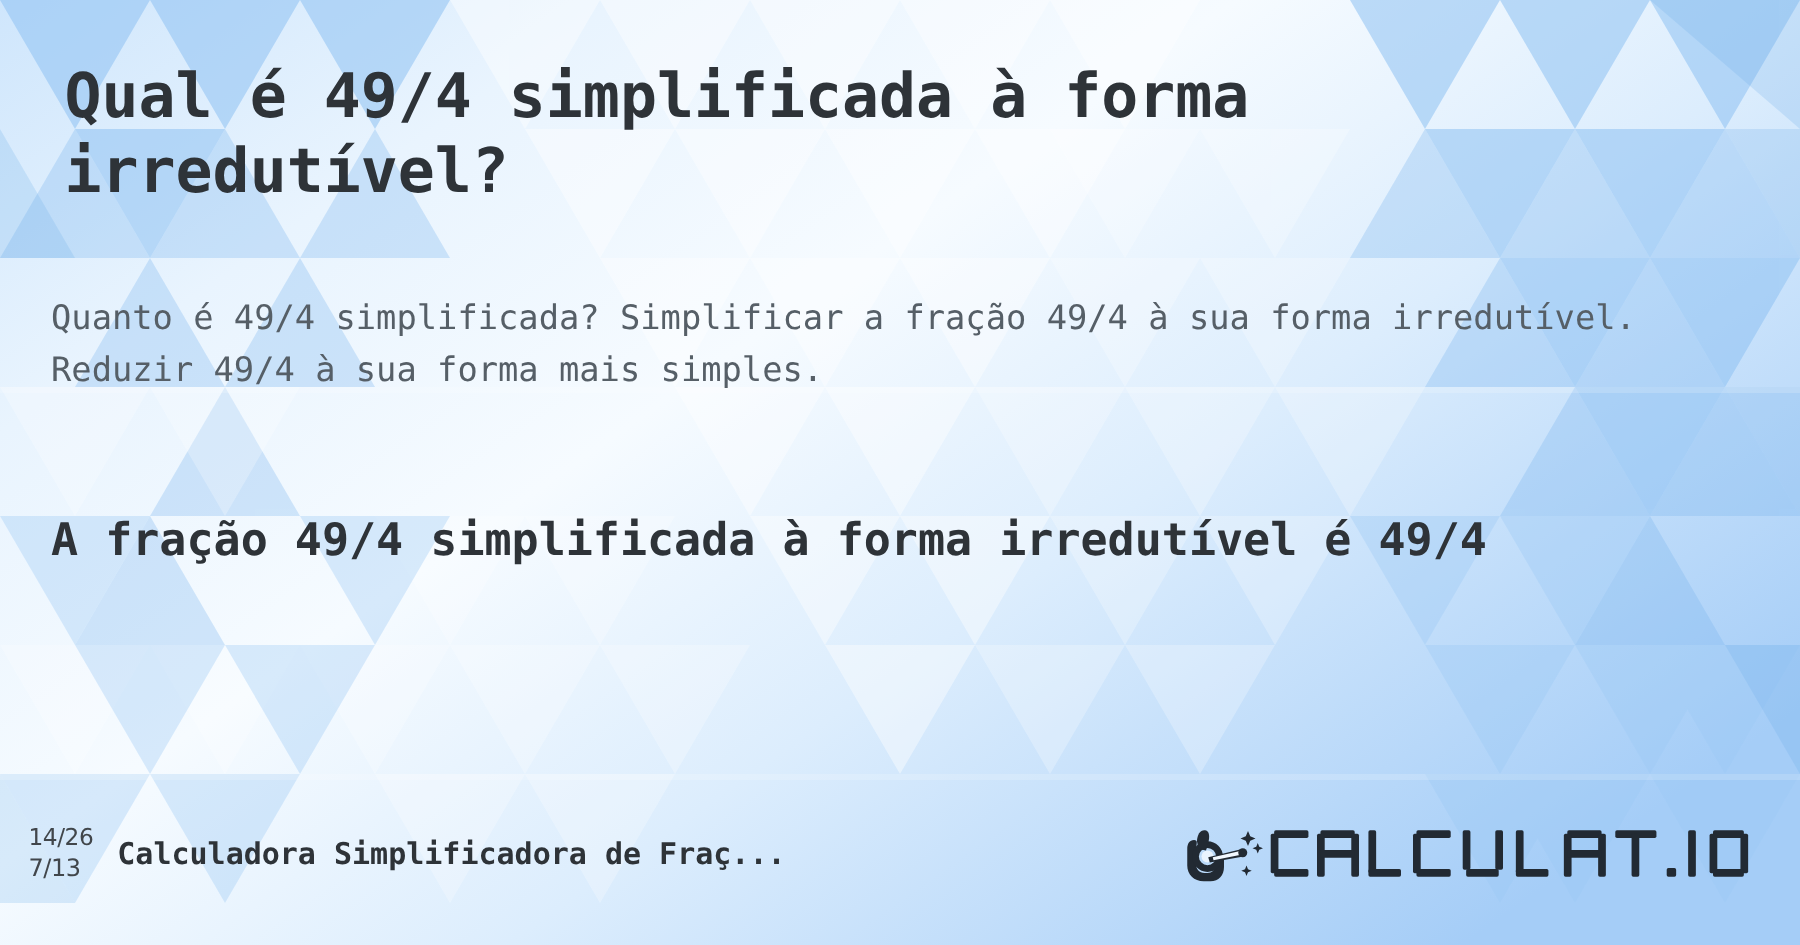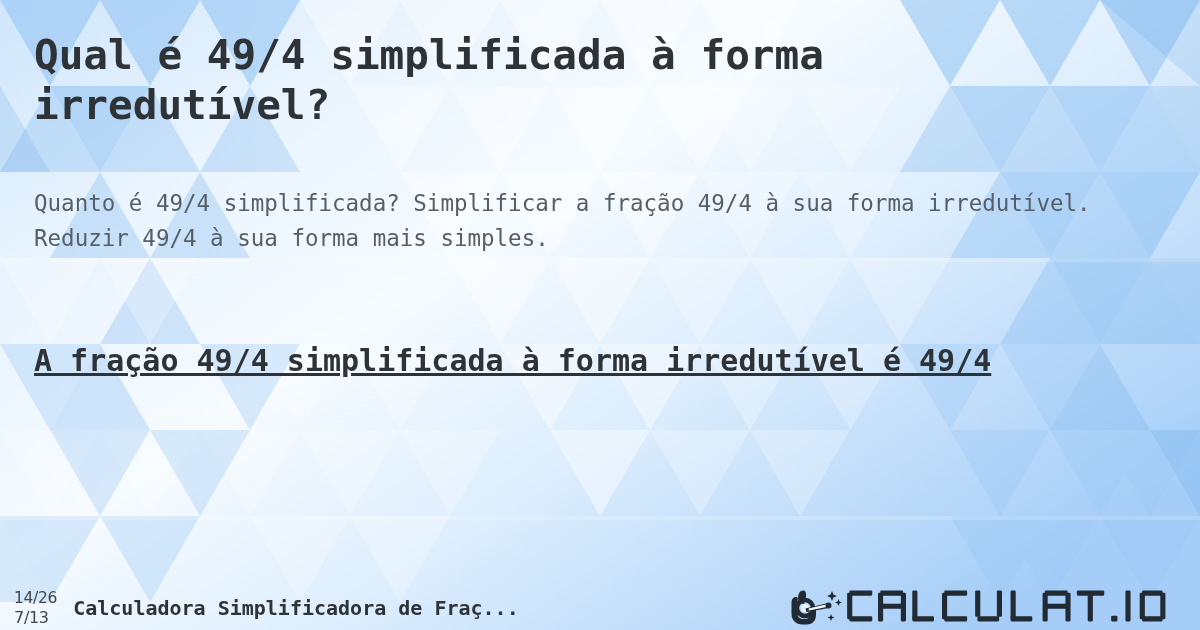--- a/index.html
+++ b/index.html
@@ -41,21 +41,21 @@
     padding: 30px 34px 0 34px;
   }
 
   .title {
     font-family: "DejaVu Sans Mono", monospace;
     font-size: 41px;
     font-weight: bold;
     line-height: 1.22;
     color: #2e3338;
     letter-spacing: 0px;
-    margin: 0;
+    margin: 9px;
     max-width: 1010px;
     white-space: pre-wrap;
   }
 
   .subtitle {
     font-family: "DejaVu Sans Mono", monospace;
     font-size: 22.5px;
     font-weight: normal;
     line-height: 1.55;
     color: #565f67;
@@ -67,33 +67,32 @@
     font-family: "DejaVu Sans Mono", monospace;
     font-size: 30px;
     font-weight: bold;
     line-height: 1.42;
     color: #2e3338;
     margin: 0;
     position: absolute;
     left: 34px;
     top: 340px;
     width: 1130px;
-    text-decoration: underline;
   }
 
   
   #footer {
     position: absolute;
     left: 0;
-    bottom: 4px;
+    bottom: 18px;
     width: 1200px;
     height: 86px;
     display: flex;
-    align-items: flex-end;
-    padding: 0 34px 0 14px;
+    align-items: center;
+    padding: 0 34px 0 19px;
     box-sizing: border-box;
     z-index: 3;
   }
 
   .footer-left {
     display: flex;
     align-items: center;
     flex: 1 1 auto;
     min-width: 0;
   }

